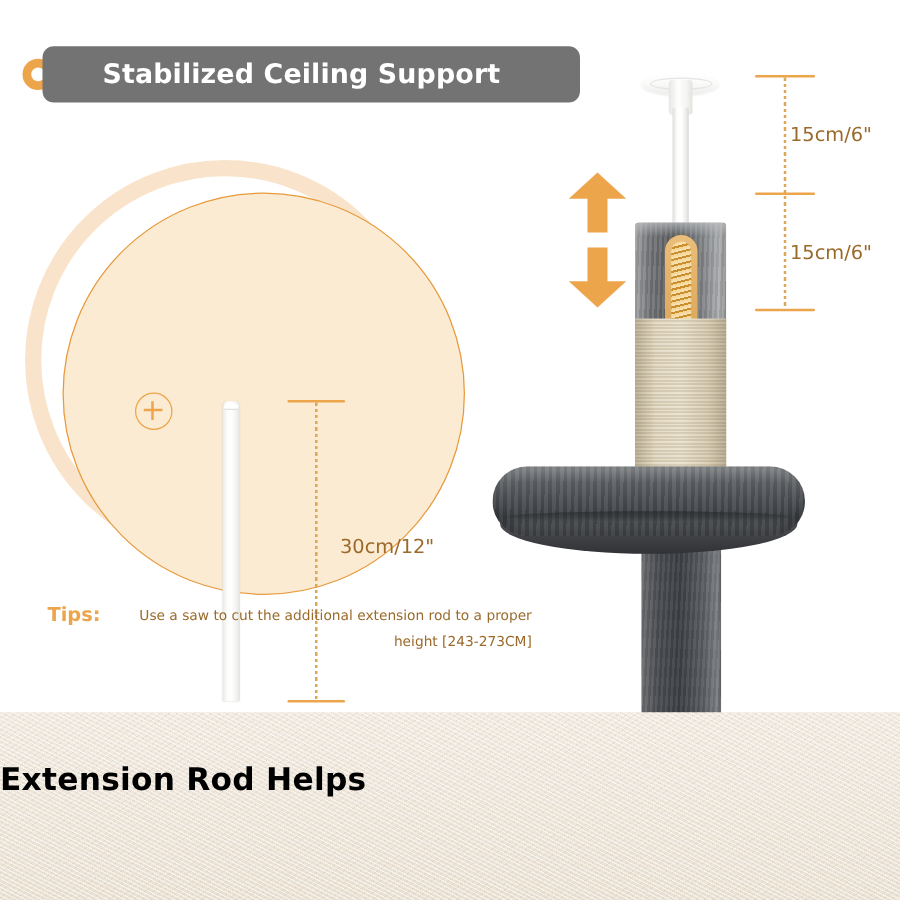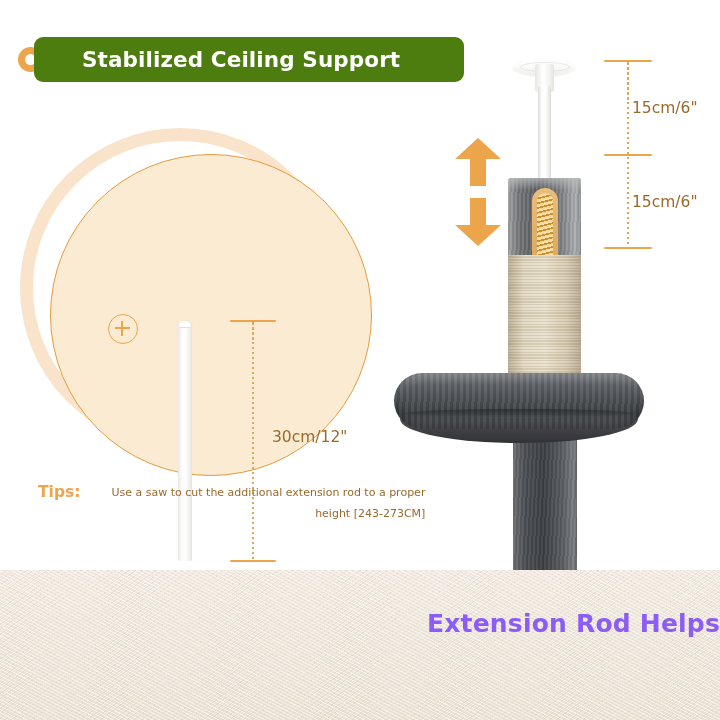--- a/index.html
+++ b/index.html
@@ -22,21 +22,21 @@
     background:#EDA košice;
   }
   .badge-tab { background:#EDA54B; }
   .badge-tab::after {
     content:""; position:absolute; left:7px; top:7px;
     width:11px; height:11px; border-radius:50%; background:#ffffff;
   }
   .badge-body {
     position:absolute; left:16px; top:0;
     width:430px; height:45px;
-    background:#4d7c0f;
+    background:#737373;
     border-radius:9px;
     display:flex; align-items:center;
   }
   .badge-text {
     color:#ffffff; font-weight:bold; font-size:21.5px;
     letter-spacing:.1px; padding-left:48px; white-space:nowrap;
   }
 
   
   .circle-area { position:absolute; left:0px; top:118px; width:400px; height:370px; }
@@ -109,21 +109,21 @@
   .floor {
     position:absolute; left:0; top:570px; width:720px; height:150px;
     background:#EFE7DA;
     background-image:
       repeating-linear-gradient(27deg, rgba(255,255,255,.55) 0 1px, transparent 1px 3px),
       repeating-linear-gradient(-36deg, rgba(208,196,180,.30) 0 1px, transparent 1px 4px),
       linear-gradient(#F2EAE0,#EAE1D3);
   }
   .floor-caption {
     position:absolute; left:0; top:608px; width:720px;
-    text-align:right; color:#8b5cf6; font-weight:bold;
+    text-align:left; color:#000000; font-weight:bold;
     font-size:25px; line-height:32px; letter-spacing:.2px;
   }
 
   
   .product { position:absolute; left:380px; top:0; width:340px; height:600px; }
 
   
   .mount {
     position:absolute; left:133px; top:58px; width:62px; height:18px;
     border-radius:50%;

